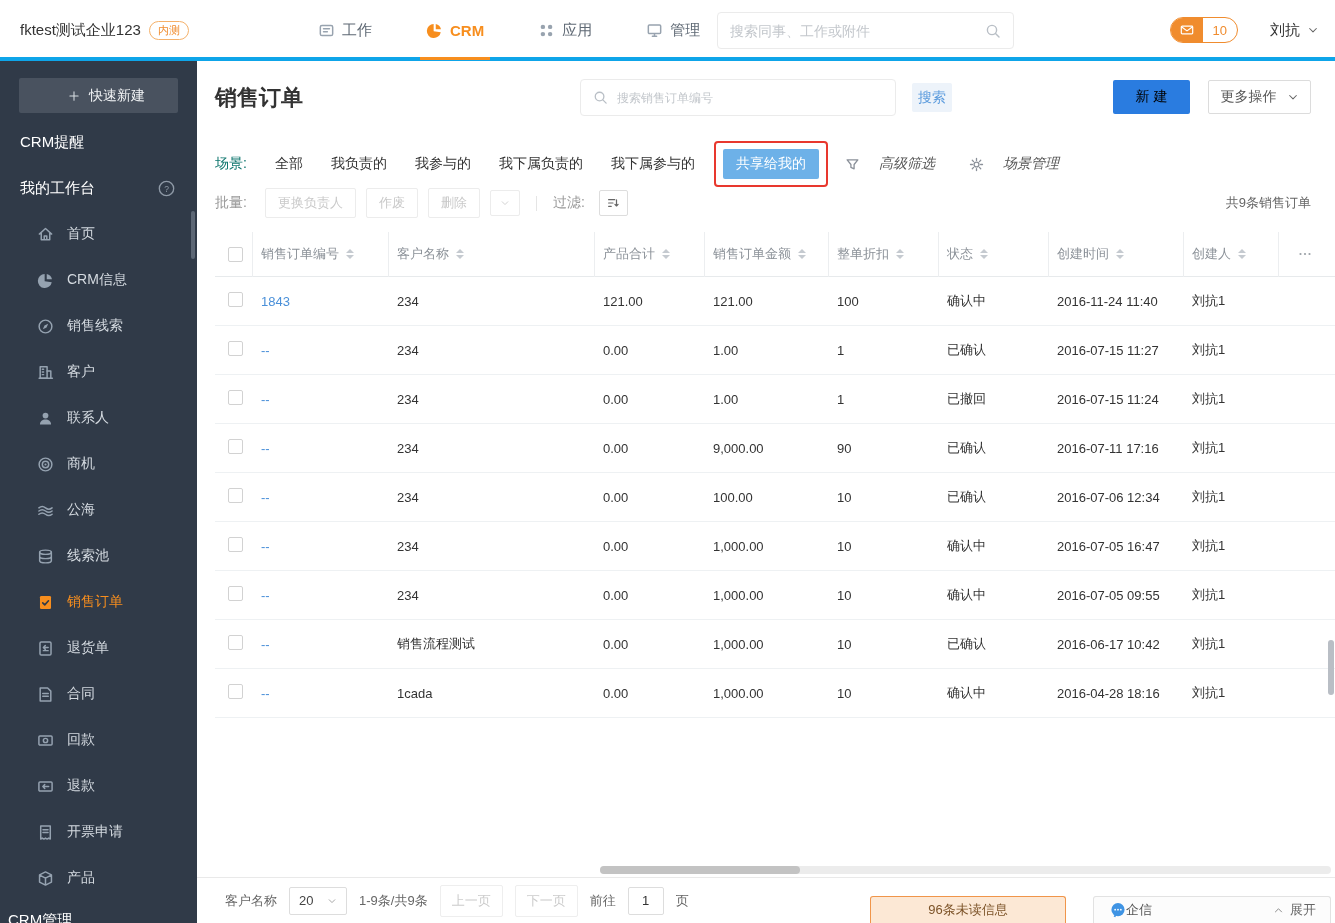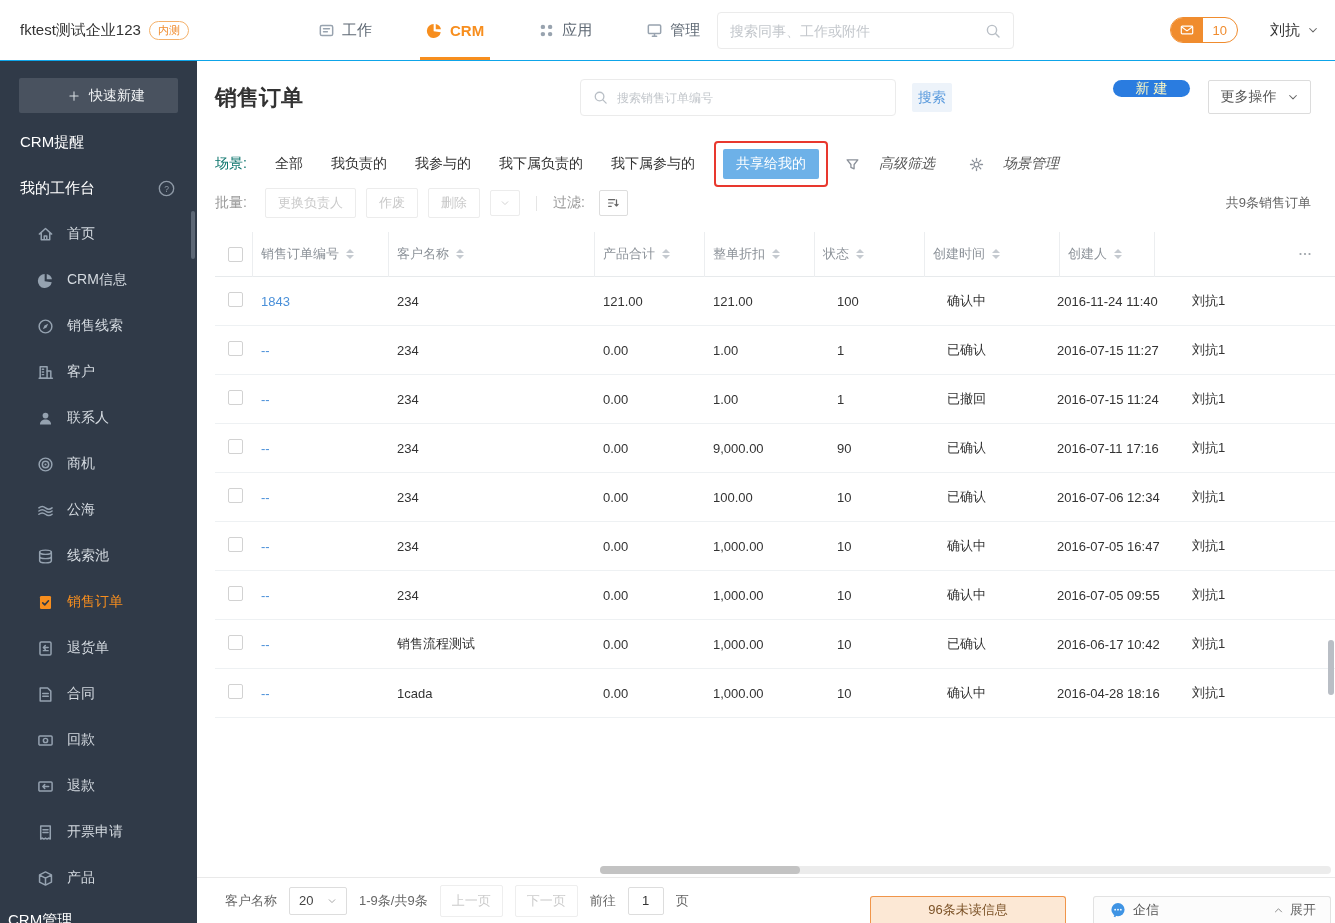--- a/index.html
+++ b/index.html
@@ -2,21 +2,21 @@
 <html><head>
 <meta charset="utf-8">
 <style>
   *{margin:0;padding:0;box-sizing:border-box;}
   html,body{width:1335px;height:923px;}
   body{position:relative;overflow:hidden;background:#fff;font-family:"Liberation Sans","DejaVu Sans",sans-serif;}
   .icon{display:inline-block;}
   .icon svg{display:block;width:100%;height:100%;}
 
   
-  #topbar{position:absolute;top:0;left:0;width:100%;height:61px;background:#fff;border-bottom:1px solid #0ea5e9;z-index:10;}
+  #topbar{position:absolute;top:0;left:0;width:100%;height:61px;background:#fff;border-bottom:4px solid #0ea5e9;z-index:10;}
   .company{position:absolute;left:20px;top:0;height:60px;display:flex;align-items:center;gap:8px;font-size:15px;color:#333;}
   .beta-badge{border:1px solid #f5b16a;color:#f08c2e;font-size:11px;padding:1px 8px;border-radius:10px;}
   .topnav{position:absolute;left:318px;top:0;height:60px;display:flex;gap:54px;}
   .nav-item{position:relative;display:flex;align-items:center;gap:7px;font-size:15px;color:#606a75;cursor:pointer;}
   .nav-item .icon{width:17px;height:17px;color:#98a3af;}
   .nav-item.active{color:#f78e1e;font-weight:bold;}
   .nav-item.active .icon{color:#f78e1e;}
   .nav-item.active::after{content:"";position:absolute;left:-6px;right:-6px;bottom:0;height:3px;background:#f78e1e;}
   .top-search{position:absolute;left:717px;top:12px;width:297px;height:37px;border:1px solid #ebebeb;border-radius:4px;display:flex;align-items:center;padding:0 12px;gap:8px;background:#fff;}
   .top-search input{border:none;outline:none;flex:1;font:inherit;font-size:14px;color:#333;min-width:0;}
@@ -43,21 +43,21 @@
   .side-footer{padding:10px 0 0 8px;color:#fff;font-size:15px;}
   .side-scroll{position:absolute;right:2px;top:150px;width:4px;height:48px;border-radius:2px;background:#5d6775;cursor:pointer;}
 
   
   #main{position:absolute;left:197px;top:61px;right:0;bottom:0;background:#fff;}
   .page-title{position:absolute;left:18px;top:22px;font-size:22px;font-weight:bold;color:#333;}
   .order-search{position:absolute;left:383px;top:18px;width:316px;height:37px;border:1px solid #ebebeb;border-radius:4px;display:flex;align-items:center;gap:9px;padding:0 12px;background:#fff;}
   .order-search .icon{width:15px;height:15px;color:#b9bfc6;}
   .order-search input{border:none;outline:none;flex:1;font:inherit;font-size:12px;color:#333;min-width:0;}
   .search-btn{position:absolute;left:715px;top:22px;width:40px;height:29px;background:#edf3fa;color:#5b9bdd;font-size:14px;display:flex;align-items:center;justify-content:center;border-radius:2px;cursor:pointer;border:none;font-family:inherit;}
-  .new-btn{position:absolute;left:916px;top:19px;width:77px;height:17px;background:#2a7ce0;color:#fef9c3;font-size:14px;display:flex;align-items:center;justify-content:center;border-radius:10px;cursor:pointer;border:none;font-family:inherit;}
+  .new-btn{position:absolute;left:916px;top:19px;width:77px;height:34px;background:#2a7ce0;color:#000000;font-size:14px;display:flex;align-items:center;justify-content:center;border-radius:2px;cursor:pointer;border:none;font-family:inherit;}
   .more-btn{position:absolute;left:1011px;top:19px;width:103px;height:34px;border:1px solid #dcdcdc;border-radius:2px;color:#555;font-size:14px;display:flex;align-items:center;justify-content:center;gap:10px;cursor:pointer;background:#fff;font-family:inherit;}
 
   .scene-bar{position:absolute;left:18px;top:88px;right:24px;height:30px;display:flex;align-items:center;font-size:14px;}
   .scene-label{color:#0f766e;margin-right:28px;}
   .scene-tabs{display:flex;align-items:center;gap:28px;}
   .scene-tab{color:#333;cursor:pointer;white-space:nowrap;}
   .scene-tab.active{position:relative;background:#6db1e8;color:#fff;padding:6px 13px;border-radius:2px;}
   .annotation-box{position:absolute;left:-9px;top:-8px;right:-9px;bottom:-8px;border:2px solid #e8382e;border-radius:4px;pointer-events:none;}
   .scene-actions{display:flex;align-items:center;gap:34px;margin-left:26px;}
   .scene-action{display:flex;align-items:center;gap:19px;color:#555;cursor:pointer;white-space:nowrap;font-style:italic;}
@@ -97,21 +97,21 @@
   .hscroll .thumb{position:absolute;left:0;top:0;width:200px;height:8px;background:#c3c3c3;border-radius:4px;cursor:pointer;}
 
   .pagebar{position:absolute;left:0;right:0;bottom:0;height:46px;background:#fff;border-top:1px solid #e9e9e9;display:flex;align-items:center;padding-left:28px;font-size:13px;color:#666;gap:12px;}
   .size-select{width:58px;height:28px;border:1px solid #ddd;border-radius:2px;display:flex;align-items:center;justify-content:space-between;padding:0 9px;cursor:pointer;color:#444;background:#fff;}
   .pg-btn{border:1px solid #eee;color:#ccc;background:#fff;padding:6px 11px;border-radius:2px;font-size:13px;font-family:inherit;}
   .goto-input{width:36px;height:28px;border:1px solid #ddd;border-radius:2px;text-align:center;font-size:13px;color:#333;font-family:inherit;outline:none;}
 
   
   .unread-toast{position:absolute;left:870px;bottom:0;width:196px;height:27px;background:#fce8d5;border:1px solid #f0954a;border-bottom:none;border-radius:3px 3px 0 0;display:flex;align-items:center;justify-content:center;font-size:13px;color:#7c5328;cursor:pointer;z-index:20;}
   .im-bar{position:absolute;left:1093px;bottom:0;width:238px;height:27px;background:#fcfcfc;border:1px solid #e2e2e2;border-bottom:none;border-radius:3px 3px 0 0;display:flex;align-items:center;z-index:20;font-size:13px;color:#555;}
-  .im-left{display:flex;align-items:center;gap:7px;padding-left:16px;cursor:pointer;}
+  .im-left{display:flex;align-items:center;padding-left:16px;cursor:pointer;}
   .im-left .icon{width:16px;height:16px;}
   .im-right{margin-left:auto;display:flex;align-items:center;gap:6px;padding-right:14px;color:#666;cursor:pointer;}
   .im-right .icon{width:11px;height:11px;color:#888;}
   .vscroll{position:absolute;right:1px;top:640px;width:6px;height:55px;background:#b9bec5;border-radius:3px;z-index:30;cursor:pointer;}
 </style>
 </head>
 <body>
 
 <header id="topbar">
   <div class="company">
@@ -443,20 +443,27 @@
         </div>
         <div class="th c2">
           <span>客户名称</span>
           <span class="sort">
             <i class="up"></i>
             <i class="dn"></i>
           </span>
         </div>
         <div class="th c3">
           <span>产品合计</span>
+          <span class="sort">
+            <i class="up"></i>
+            <i class="dn"></i>
+          </span>
+        </div>
+        <div class="th c4">
+          <span>销售订单金额</span>
           <span class="sort">
             <i class="up"></i>
             <i class="dn"></i>
           </span>
         </div>
         <div class="th c5">
           <span>整单折扣</span>
           <span class="sort">
             <i class="up"></i>
             <i class="dn"></i>

